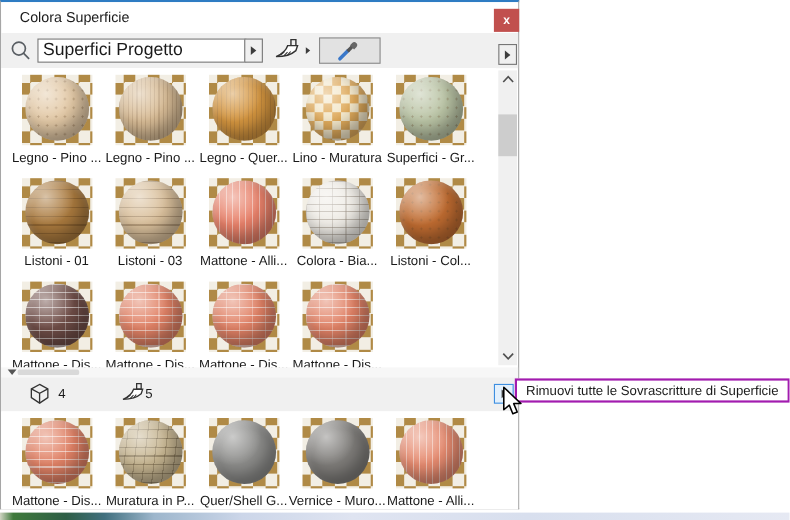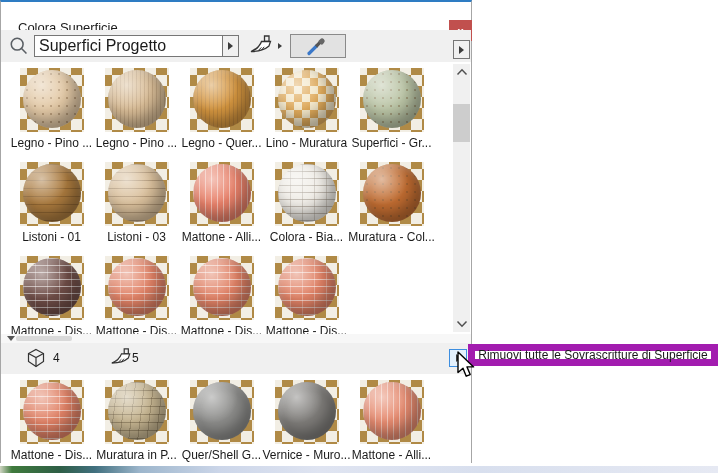--- a/index.html
+++ b/index.html
@@ -3,21 +3,21 @@
 <meta charset="utf-8">
 <style>
   html,body{margin:0;padding:0;}
   body{font-family:"Liberation Sans","DejaVu Sans",sans-serif;background:#fff;}
   .screen{position:relative;width:718px;height:473px;background:#fff;overflow:hidden;}
 
   
   .palette{position:absolute;left:0;top:0;width:472px;height:463px;background:#fff;
     border-left:1px solid #a6a6a6;border-right:1px solid #a6a6a6;border-bottom:1px solid #a6a6a6;
     border-top:2px solid #2e7cc3;box-sizing:border-box;}
-  .titlebar{position:relative;height:16px;background:#fff;margin-top:12px;}
+  .titlebar{position:relative;height:16px;background:#fff;}
   .title{position:absolute;left:17px;top:6px;font-size:13px;color:#1a1a1a;}
   .close-btn{position:absolute;left:448px;top:6px;width:23px;height:21px;background:#c1504e;
     color:#fff;font-size:11px;font-weight:bold;display:flex;align-items:center;justify-content:center;cursor:default;}
 
   .toolbar{position:absolute;left:0;top:28px;width:470px;height:32px;background:#f0f0f0;}
   .search-icon{position:absolute;left:8px;top:6px;width:20px;height:20px;}
   .combo-input{position:absolute;left:33px;top:5px;width:180px;height:20px;border:1px solid #767676;
     background:#fff;font-family:inherit;font-size:16px;color:#1a1a1a;padding:0 4px;outline:none;}
   .combo-arrow{position:absolute;left:221px;top:5px;width:17px;height:22px;background:#f0f0f0;
     border:1px solid #767676;box-sizing:border-box;display:flex;align-items:center;justify-content:center;}
@@ -71,21 +71,21 @@
   .countbar{position:absolute;left:0;top:341px;width:470px;height:31px;background:#f0f0f0;}
   .cube-icon{position:absolute;left:25px;top:5px;width:20px;height:20px;}
   .count-num{position:absolute;top:8px;font-size:12px;color:#1a1a1a;}
   .count-surfaces{left:52px;}
   .brush-icon2{position:absolute;left:108px;top:4px;width:24px;height:22px;}
   .count-overrides{left:131px;}
   .panel-arrow-bottom{position:absolute;left:448px;top:6px;width:18px;height:18px;background:#e3f0fc;
     border:1px solid #3d8ee0;box-sizing:border-box;display:flex;align-items:center;justify-content:center;}
 
   
-  .tooltip{position:absolute;left:468px;top:344px;width:250px;height:22px;background:#fff;border:7px solid #a21caf;
+  .tooltip{position:absolute;left:468px;top:344px;width:250px;height:22px;background:#fff;border:2px solid #a21caf;
     box-sizing:border-box;display:flex;align-items:center;justify-content:center;font-size:12px;color:#1a1a1a;white-space:nowrap;z-index:5;}
   .cursor{position:absolute;left:455px;top:351px;z-index:9;}
   .bottom-strip{position:absolute;left:0;top:466px;width:718px;height:7px;
     background:linear-gradient(90deg,#cfd4c2 0,#3f7a3c 12px,#2e5e46 60px,#41707f 95px,#9db6cc 140px,#ccd6e9 220px,#dfe4f1 320px,#d8dfee 480px,#e6e9f3 718px);}
 </style>
 </head>
 <body>
 
 <div class="screen">
   <div class="palette">
@@ -177,21 +177,21 @@
           <div class="cell">
             <div class="thumb">
               <div class="sphere pat-brick-dark" style="--c: #f0ede7;"></div>
             </div>
             <div class="cell-label">Colora - Bia...</div>
           </div>
           <div class="cell">
             <div class="thumb">
               <div class="sphere pat-speckle" style="--c: #c06c31;"></div>
             </div>
-            <div class="cell-label">Muratura - Col...</div>
+            <div class="cell-label">Listoni - Col...</div>
           </div>
           <div class="cell">
             <div class="thumb">
               <div class="sphere pat-brick" style="--c: #6f4d47;"></div>
             </div>
             <div class="cell-label">Mattone - Dis...</div>
           </div>
           <div class="cell">
             <div class="thumb">
               <div class="sphere pat-brick" style="--c: #e18266;"></div>

